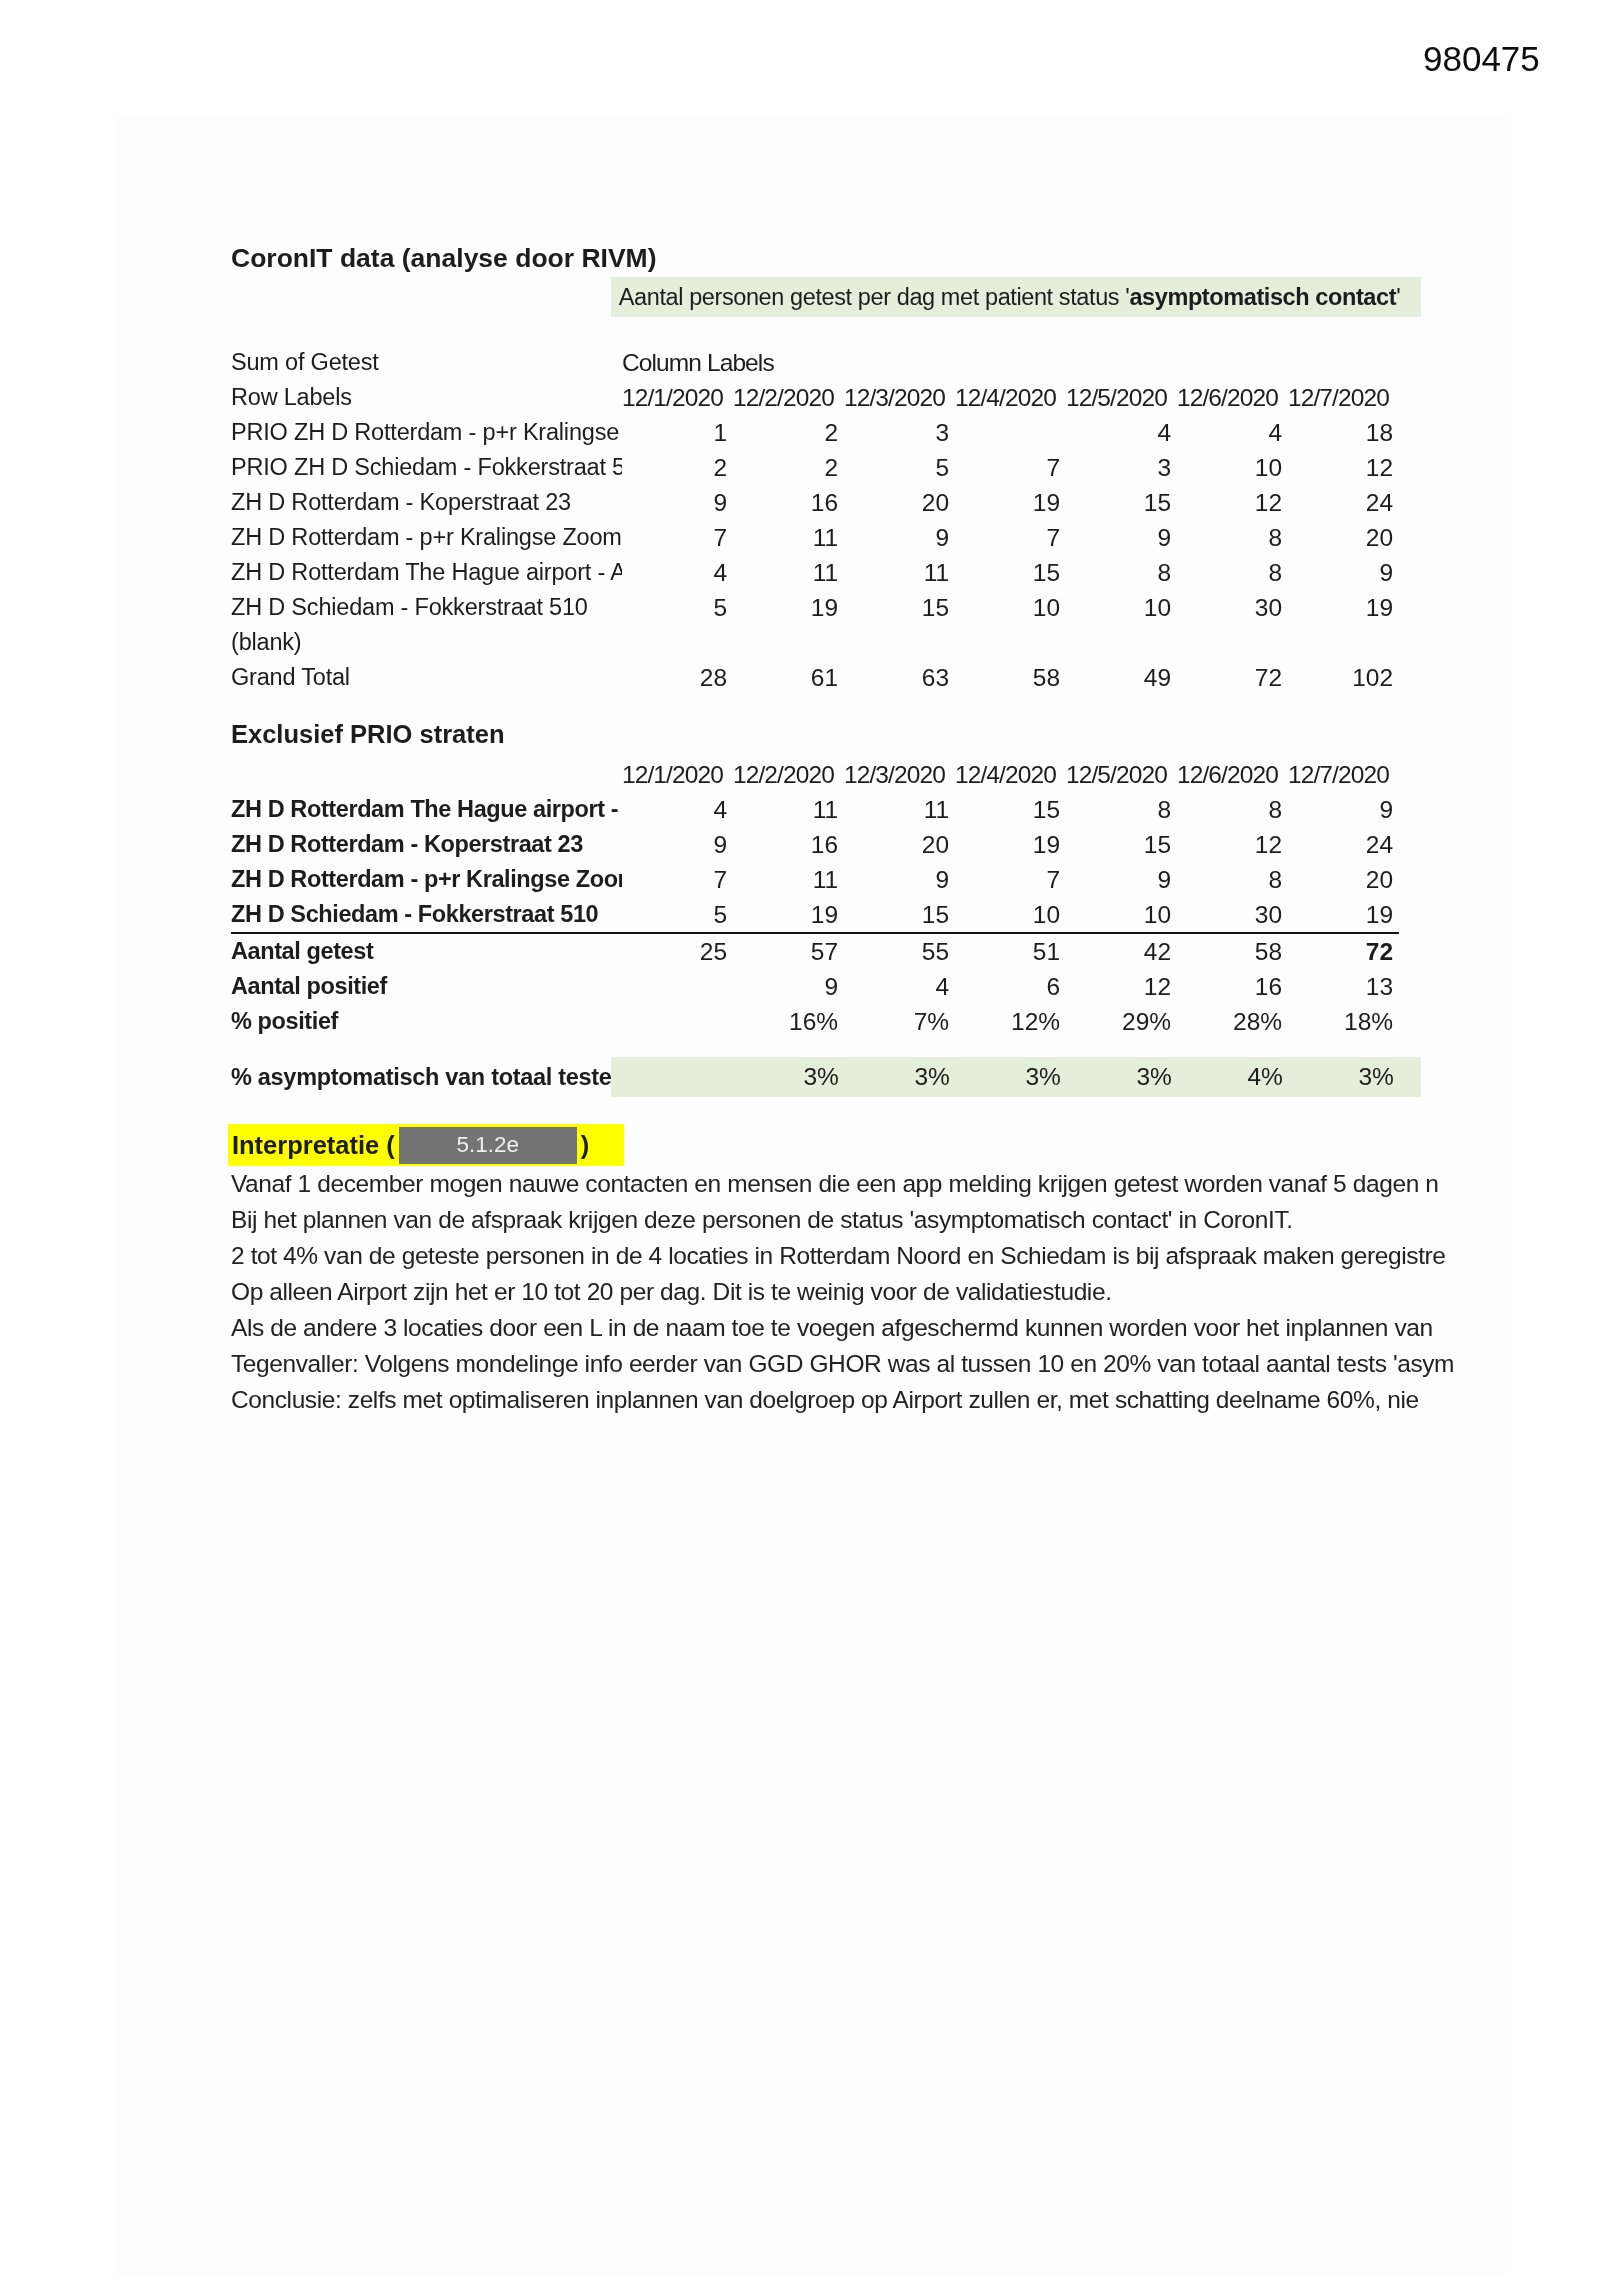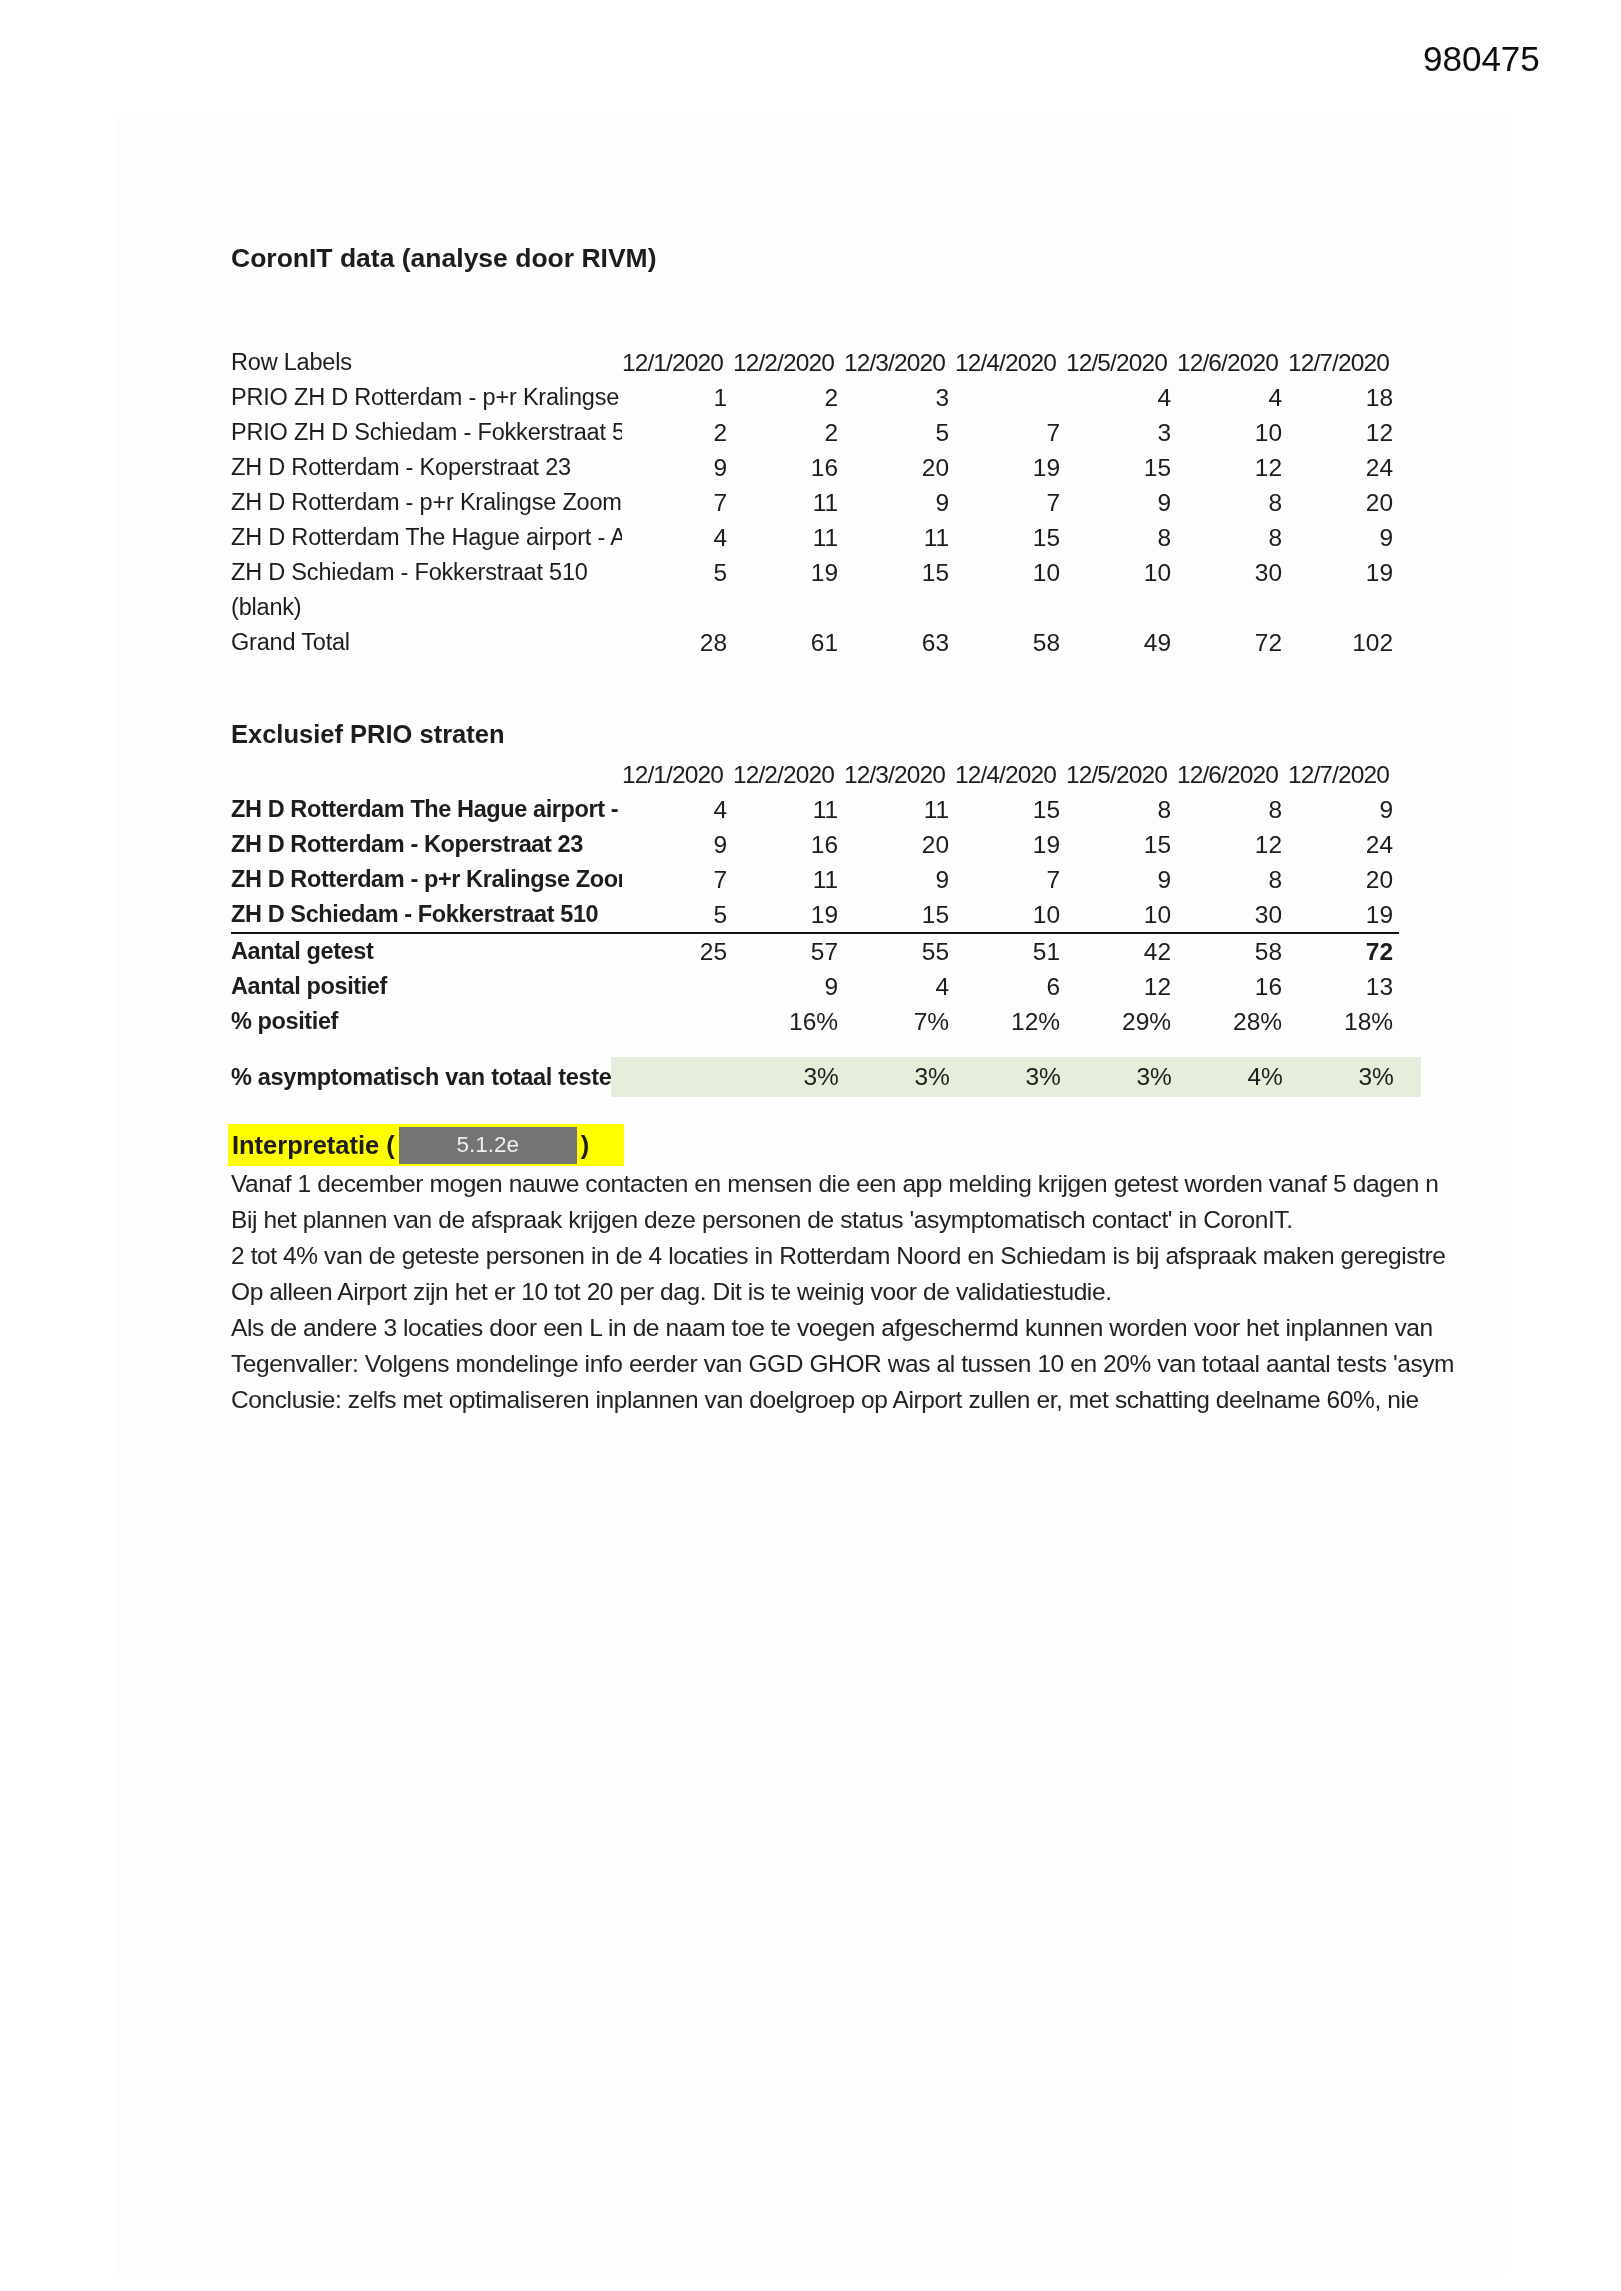--- a/index.html
+++ b/index.html
@@ -49,22 +49,27 @@
 </head>
 <body>
 
 <div class="page">
   <div class="scan-tint"></div>
 
   <div class="page-number">980475</div>
 
   <div class="doc-title">CoronIT data (analyse door RIVM)</div>
 
+  <div class="subtitle-band"><span>Aantal personen getest per dag met patient status '</span><span class="b">asymptomatisch contact</span><span>'</span></div>
 
   <div class="tbl" style="top:345px">
+    <div class="row">
+      <div class="cell lbl">Sum of Getest</div>
+      <div class="cell span7 date">Column Labels</div>
+    </div>
     <div class="row">
       <div class="cell lbl">Row Labels</div>
       <div class="cell date">12/1/2020</div>
       <div class="cell date">12/2/2020</div>
       <div class="cell date">12/3/2020</div>
       <div class="cell date">12/4/2020</div>
       <div class="cell date">12/5/2020</div>
       <div class="cell date">12/6/2020</div>
       <div class="cell date">12/7/2020</div>
     </div>

